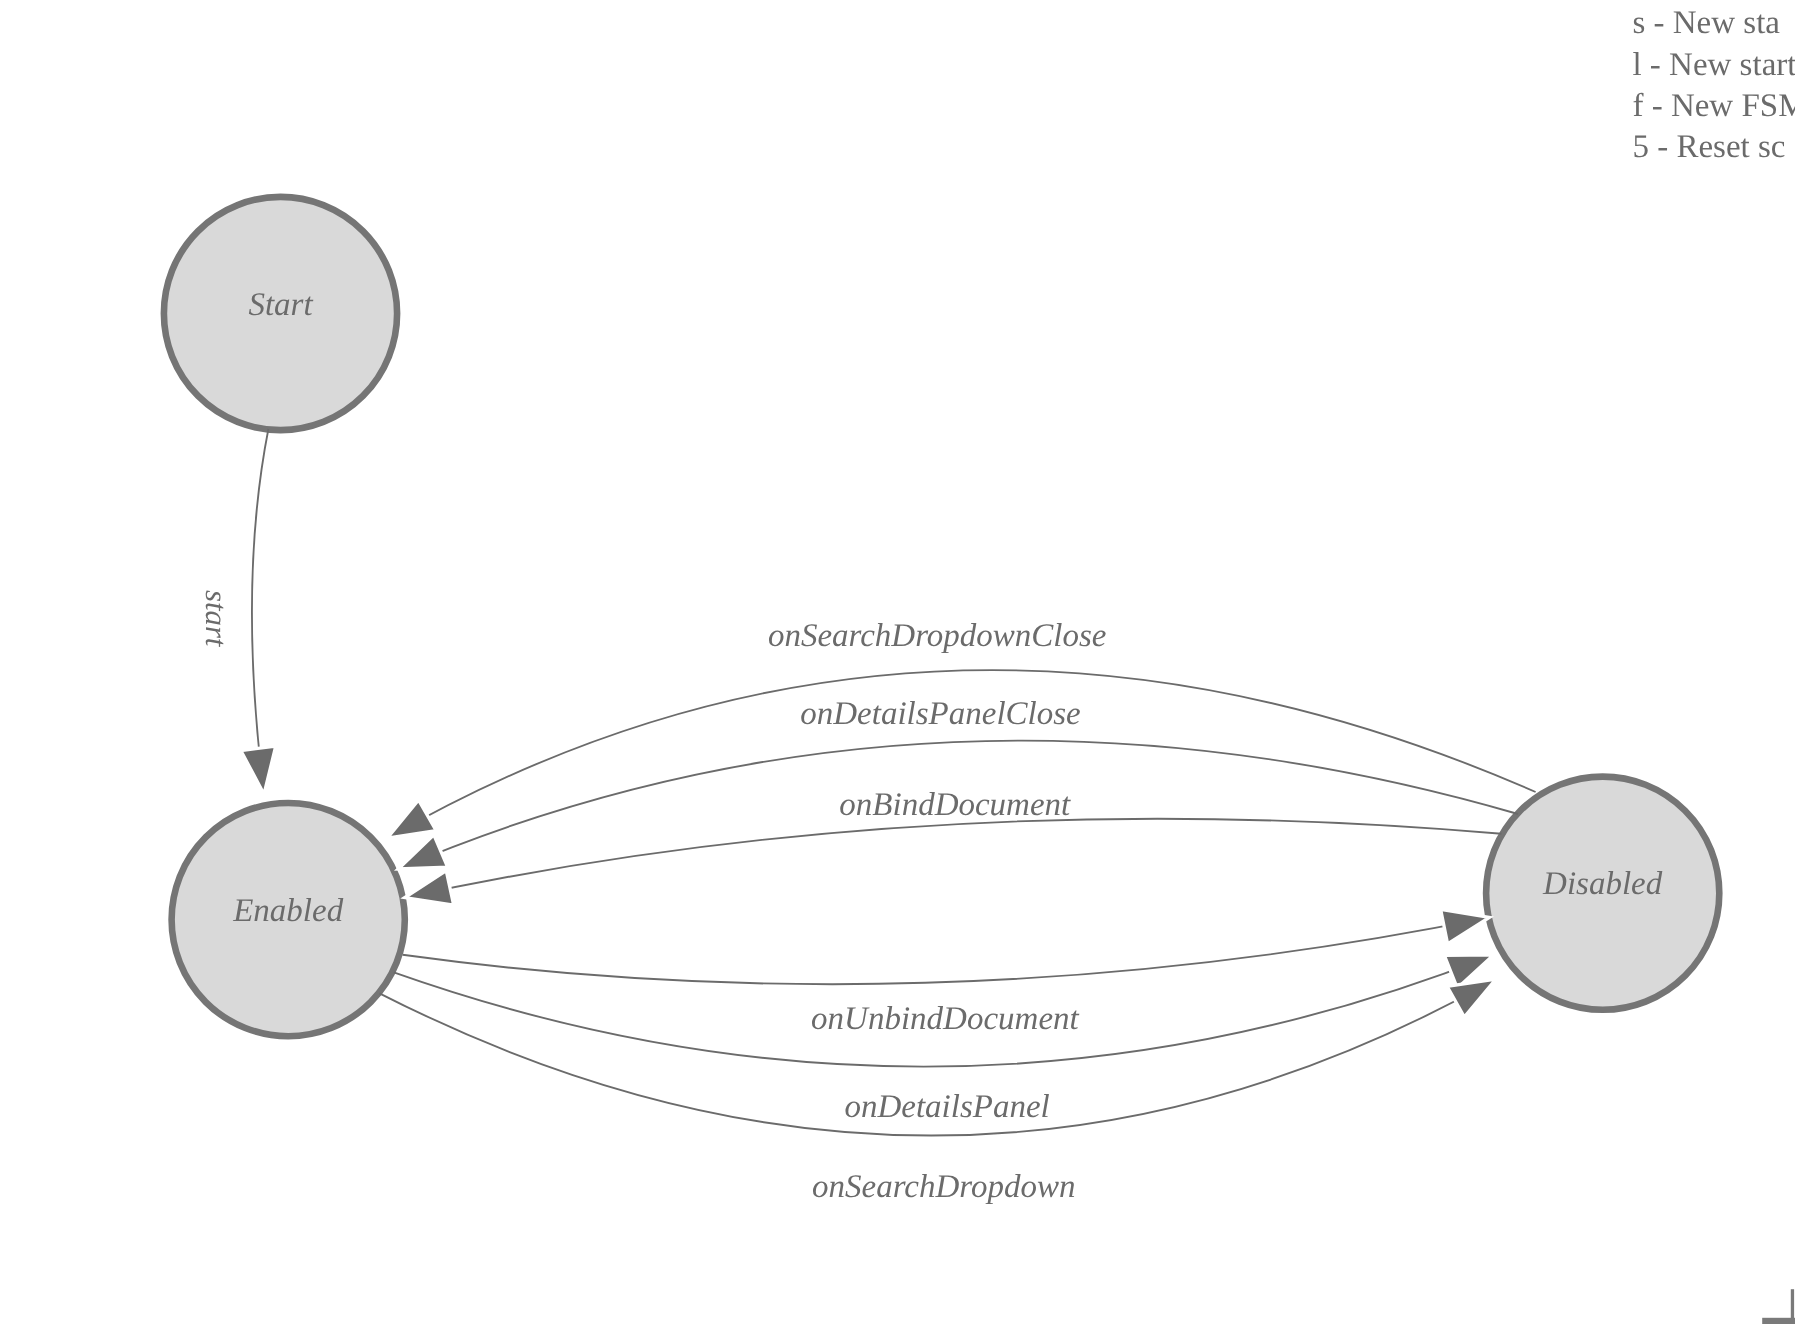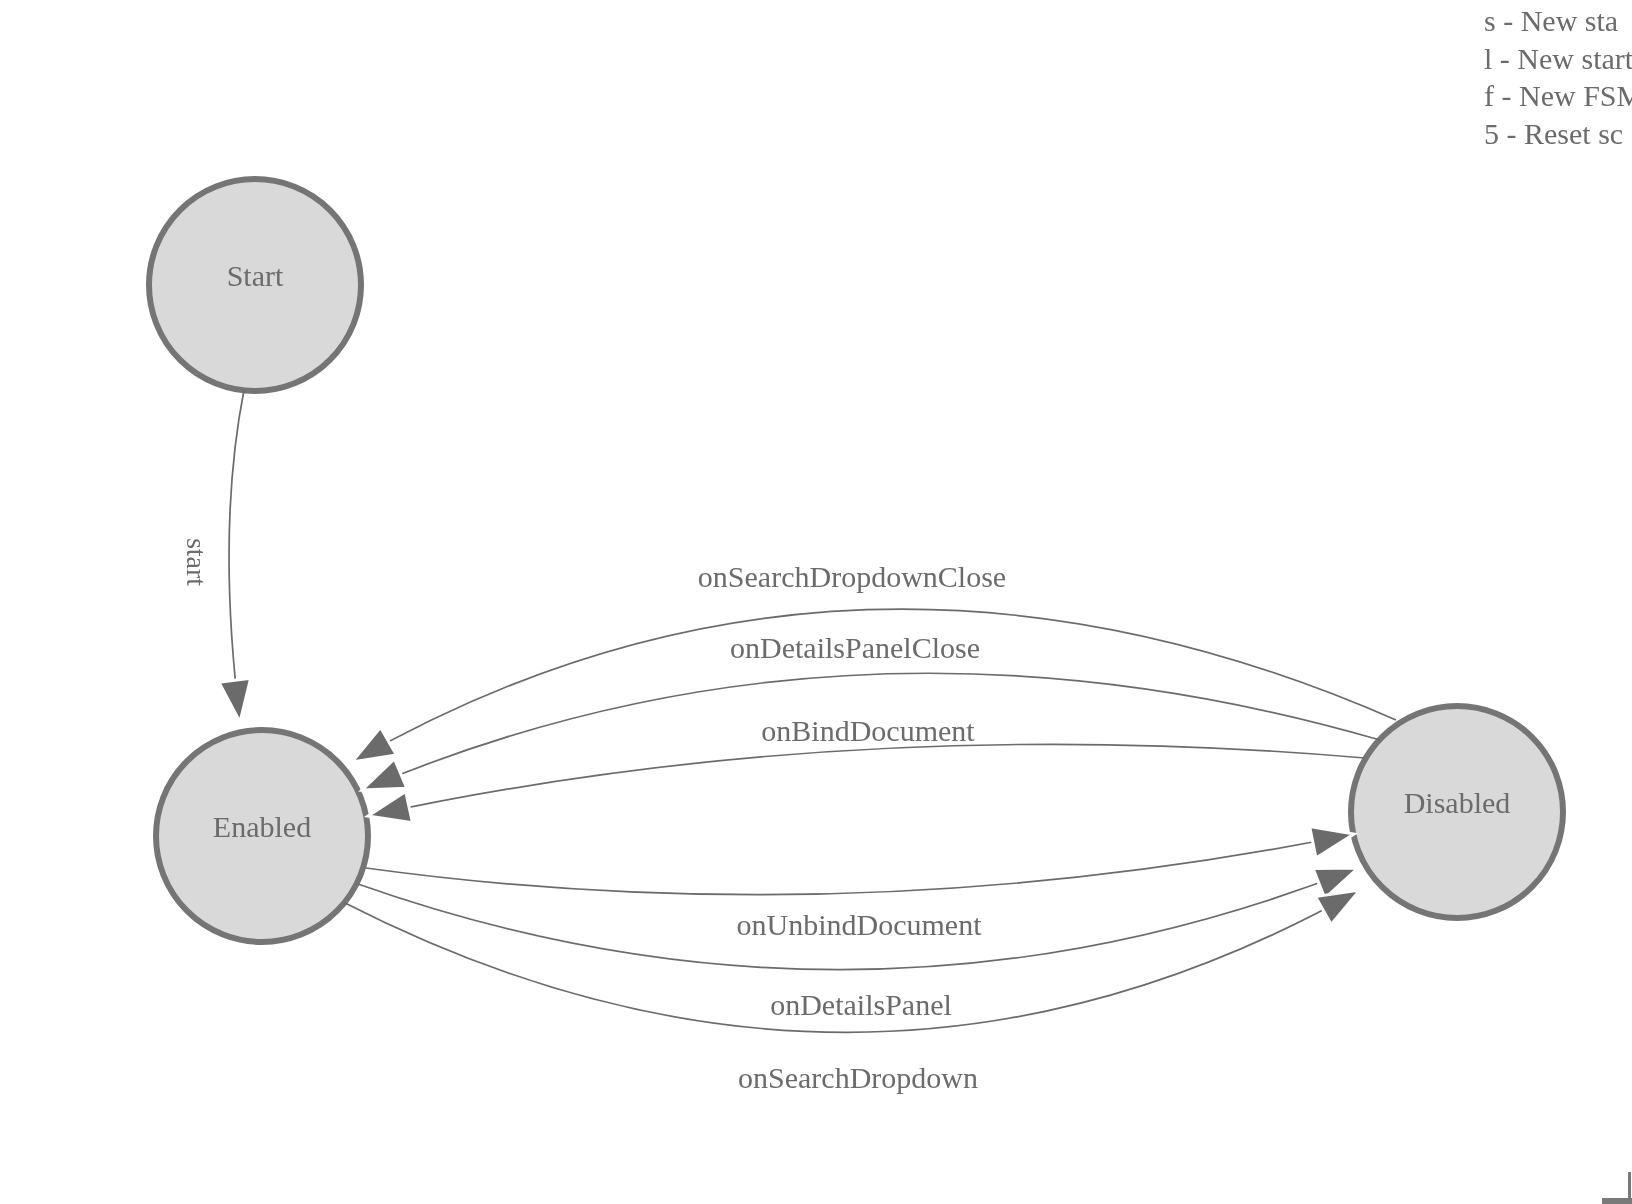--- a/index.html
+++ b/index.html
@@ -8,21 +8,21 @@
     --edge-stroke: #6b6b6b;
     --label-text: #6b6b6b;
   }
   * { margin: 0; padding: 0; box-sizing: border-box; }
   html, body {
     width: 1632px; height: 1204px;
     background: #ffffff;
     overflow: hidden;
     font-family: "Liberation Serif", "DejaVu Serif", serif;
   }
-  .canvas-wrap { position: absolute; top: 0; left: 0; width: 1472px; height: 1204px; }
+  .canvas-wrap { position: absolute; top: 0; left: 0; width: 1472px; height: 1204px; font-style: italic; }
   svg text {
     font-family: "Liberation Serif", "DejaVu Serif", serif;
     fill: var(--label-text);
   }
   .state-circle {
     fill: var(--state-fill);
     stroke: var(--state-stroke);
     stroke-width: 6;
   }
   .state-label { font-size: 30px; text-anchor: middle; }

